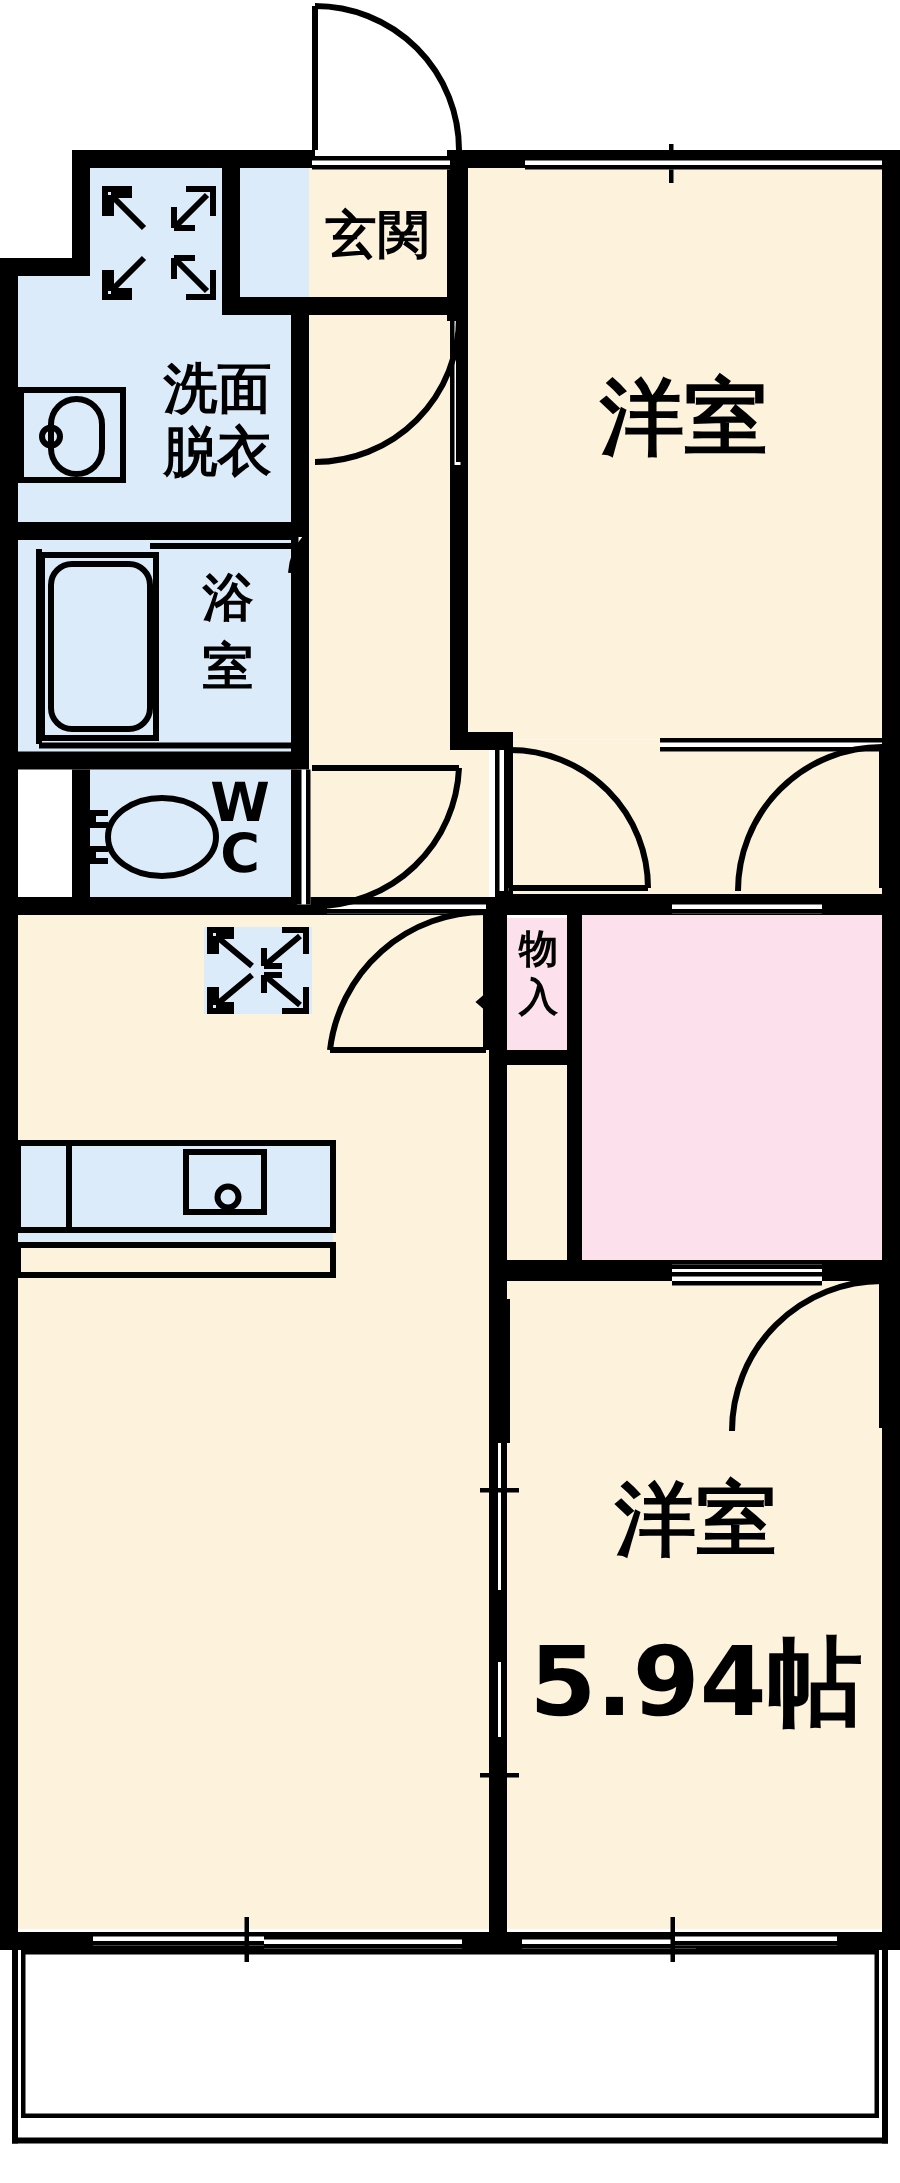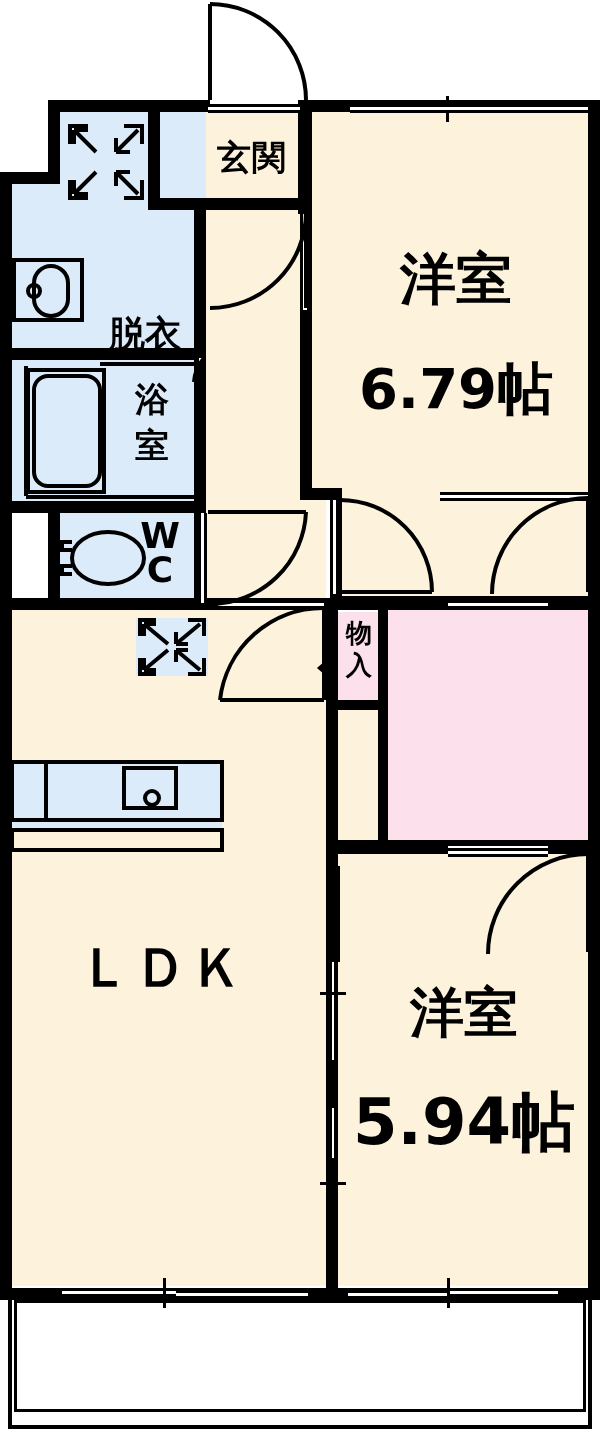--- a/index.html
+++ b/index.html
@@ -240,34 +240,33 @@
   <div class="thin" style="left:44px;top:762px;width:4px;height:58px;"></div>
   <div class="fixt" style="left:122px;top:766px;width:56px;height:44px;"></div>
   <svg style="left:140px;top:786px;" width="24" height="24" viewBox="0 0 24 24">
     <circle cx="12" cy="12" r="7" class="arc"></circle>
   </svg>
   <div class="fill" style="left:12px;top:822px;width:210px;height:8px;background:#DCEBFA;"></div>
   <div class="fixt" style="left:10px;top:828px;width:214px;height:24px;"></div>
 
   <div class="lbl jp" style="left:206px;top:140px;width:92px;font-size:34px;letter-spacing:1px;">玄関</div>
 
-  <div class="lbl jp" style="left:90px;top:284px;width:110px;font-size:36px;margin-top:32px;">脱衣</div>
+  <div class="lbl jp" style="left:90px;top:242px;width:110px;font-size:36px;">洗面</div>
+  <div class="lbl jp" style="left:90px;top:284px;width:110px;font-size:36px;">脱衣</div>
 
   <div class="lbl jp" style="left:112px;top:382px;width:80px;font-size:34px;">浴</div>
   <div class="lbl jp" style="left:112px;top:428px;width:80px;font-size:34px;">室</div>
 
   <div class="lbl" style="left:130px;top:518px;width:60px;font-size:36px;">W</div>
   <div class="lbl" style="left:130px;top:552px;width:60px;font-size:36px;">C</div>
 
   <div class="lbl jp" style="left:322px;top:250px;width:268px;font-size:56px;">洋室</div>
-  <div class="lbl" style="left:322px;top:360px;width:268px;font-size:56px;">6.79帖</div>
 
 
   <div class="lbl jp" style="left:340px;top:620px;width:38px;font-size:26px;">物</div>
   <div class="lbl jp" style="left:340px;top:652px;width:38px;font-size:26px;">入</div>
 
-  <div class="lbl" style="left:12px;top:940px;width:300px;font-size:54px;letter-spacing:2px;">ＬＤＫ</div>
 
   <div class="lbl jp" style="left:340px;top:985px;width:248px;font-size:54px;">洋室</div>
   <div class="lbl" style="left:340px;top:1090px;width:248px;font-size:64px;">5.94帖</div>
 
 
 </div>
 
 </body></html>

